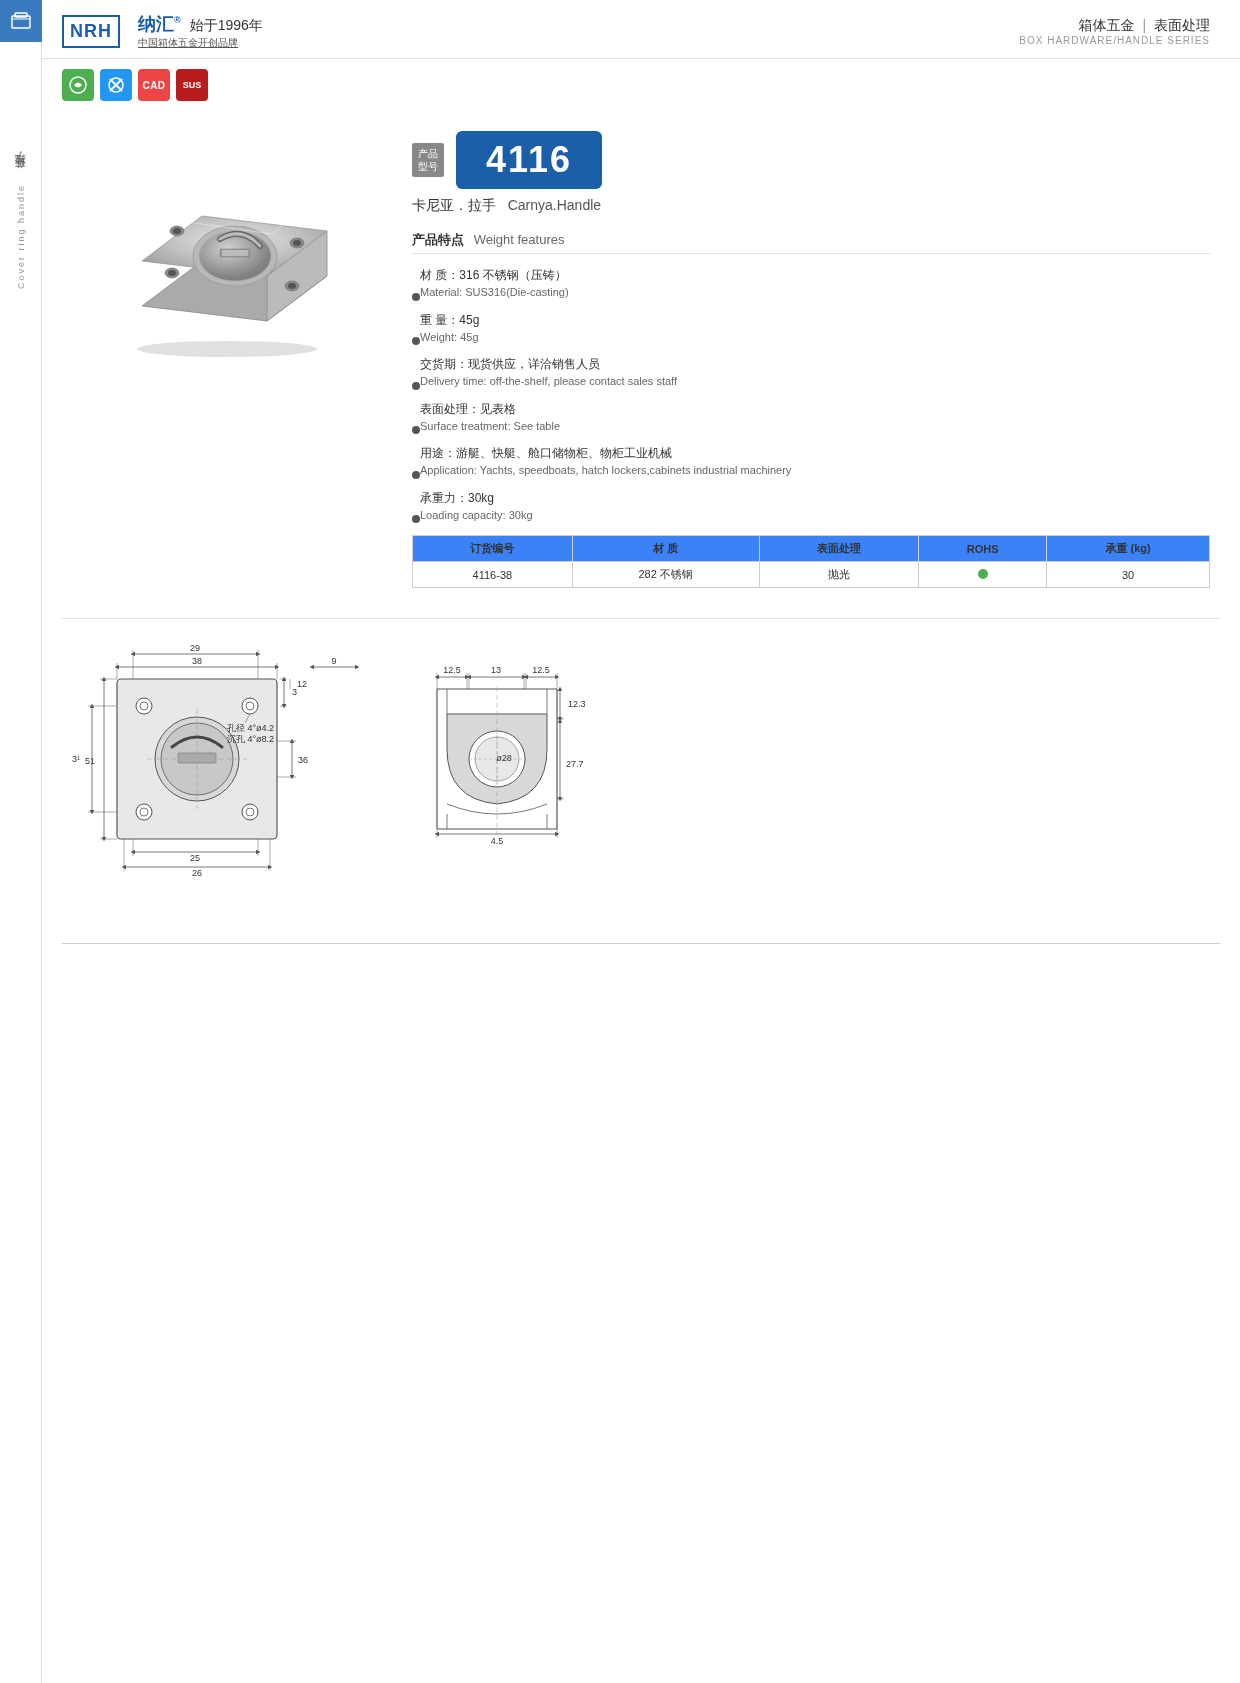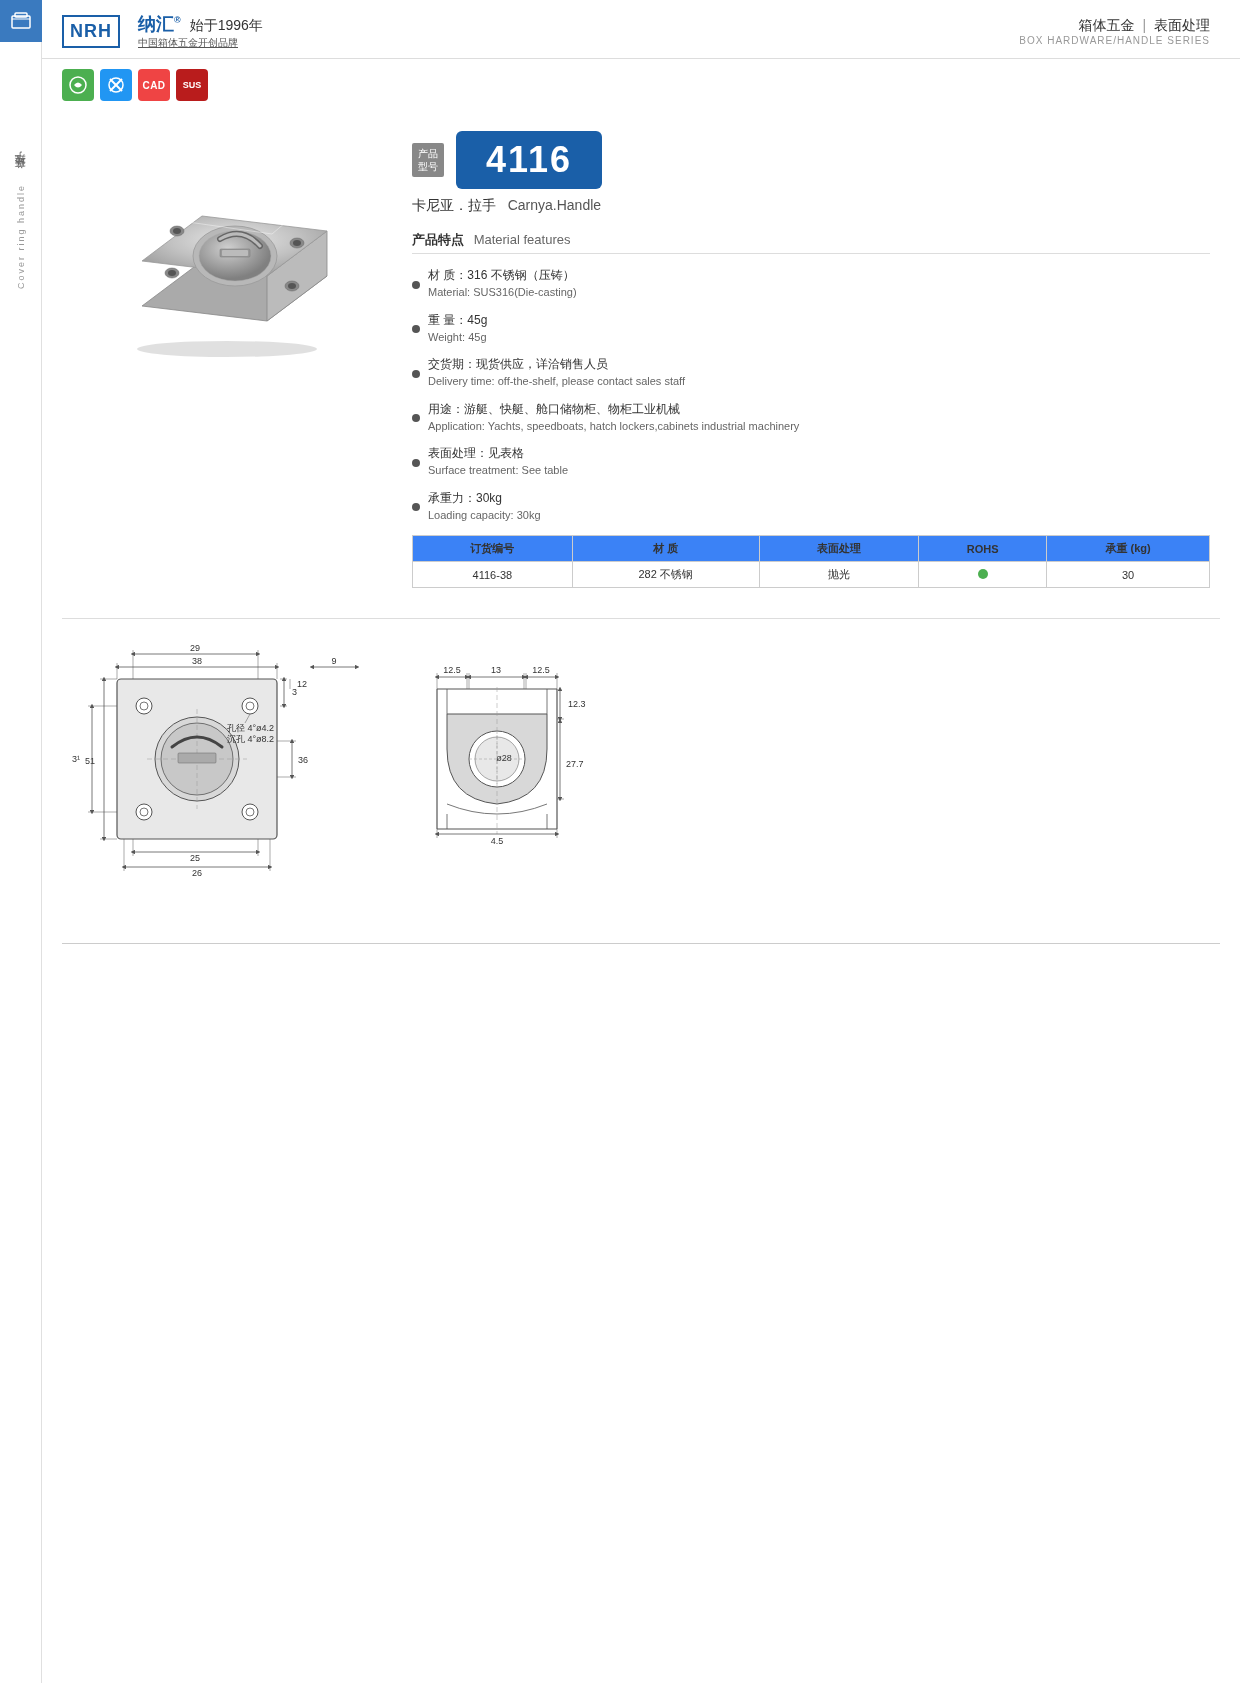--- a/index.html
+++ b/index.html
@@ -225,22 +225,22 @@
     }
 
     .section-title .en {
       font-weight: 400;
       color: #666;
       margin-left: 6px;
     }
 
     .feature-item {
       display: flex;
-      align-items: center;
-      gap: 8px;
+      align-items: flex-end;
+      gap: 0;
       margin-bottom: 10px;
     }
 
     .bullet {
       width: 8px;
       height: 8px;
       background: #555;
       border-radius: 50%;
       margin-top: 3px;
       flex-shrink: 0;
@@ -445,21 +445,21 @@
         <div class="product-number">4116</div>
       </div>
 
       <div class="product-name-cn">
         <span>卡尼亚．拉手</span>&nbsp;&nbsp;
         <span style="color:#555;">Carnya.Handle</span>
       </div>
 
       <div class="section-title">
         <span>产品特点</span>
-        <span class="en">Material features</span>
+        <span class="en">Weight features</span>
       </div>
 
       <div id="features-container">
           <div class="feature-item">
     <div class="bullet"></div>
     <div class="feature-text">
       材  质：316 不锈钢（压铸）<span class="en">Material: SUS316(Die-casting)</span>
     </div>
   </div>
           <div class="feature-item">
@@ -470,27 +470,27 @@
   </div>
           <div class="feature-item">
     <div class="bullet"></div>
     <div class="feature-text">
       交货期：现货供应，详洽销售人员<span class="en">Delivery time: off-the-shelf, please contact sales staff</span>
     </div>
   </div>
           <div class="feature-item">
     <div class="bullet"></div>
     <div class="feature-text">
-      用途：游艇、快艇、舱口储物柜、物柜工业机械<span class="en">Application: Yachts, speedboats, hatch lockers,cabinets industrial machinery</span>
+      表面处理：见表格<span class="en">Surface treatment: See table</span>
     </div>
   </div>
           <div class="feature-item">
     <div class="bullet"></div>
     <div class="feature-text">
-      表面处理：见表格<span class="en">Surface treatment: See table</span>
+      用途：游艇、快艇、舱口储物柜、物柜工业机械<span class="en">Application: Yachts, speedboats, hatch lockers,cabinets industrial machinery</span>
     </div>
   </div>
           <div class="feature-item">
     <div class="bullet"></div>
     <div class="feature-text">
       承重力：30kg<span class="en">Loading capacity: 30kg</span>
     </div>
   </div>
         </div>
 

